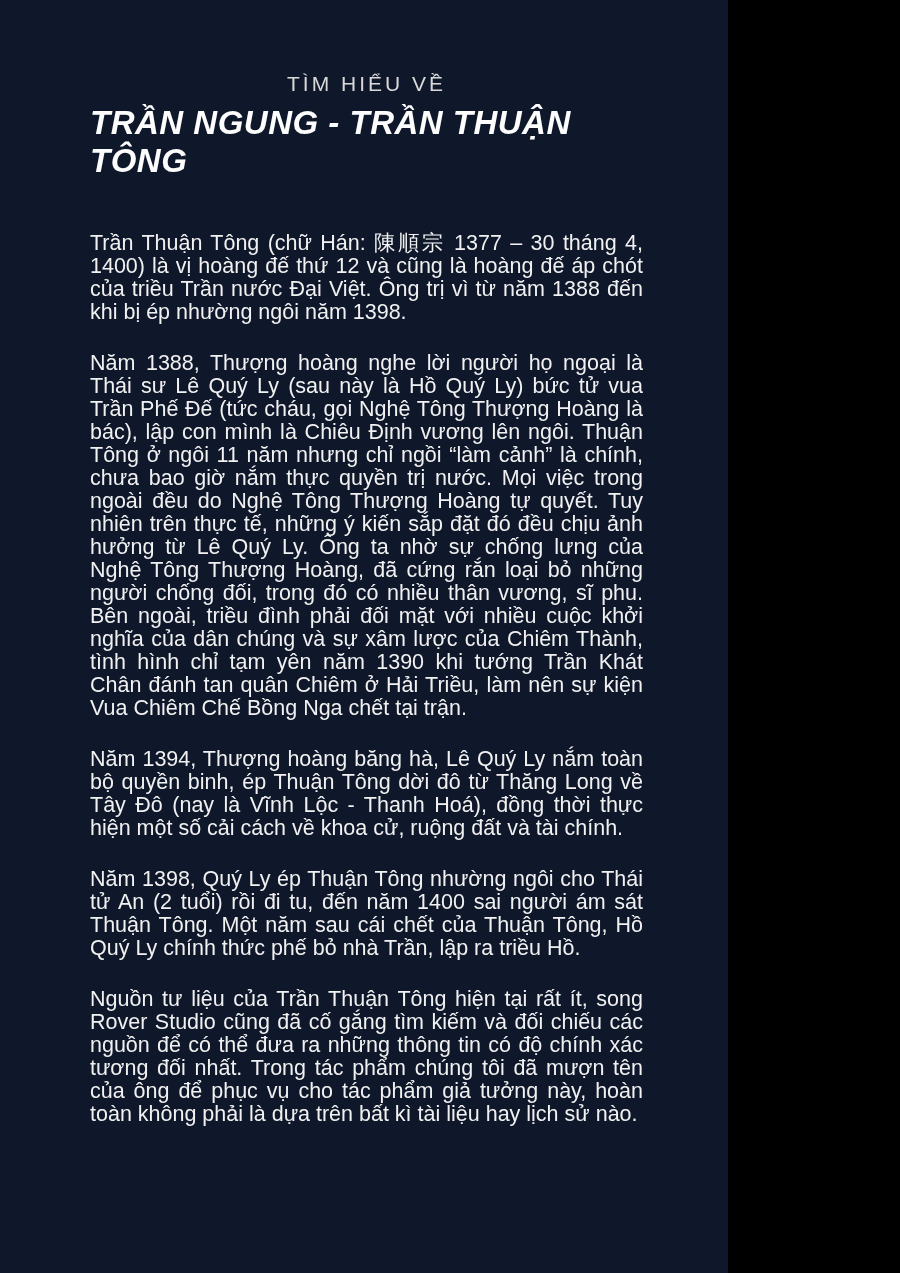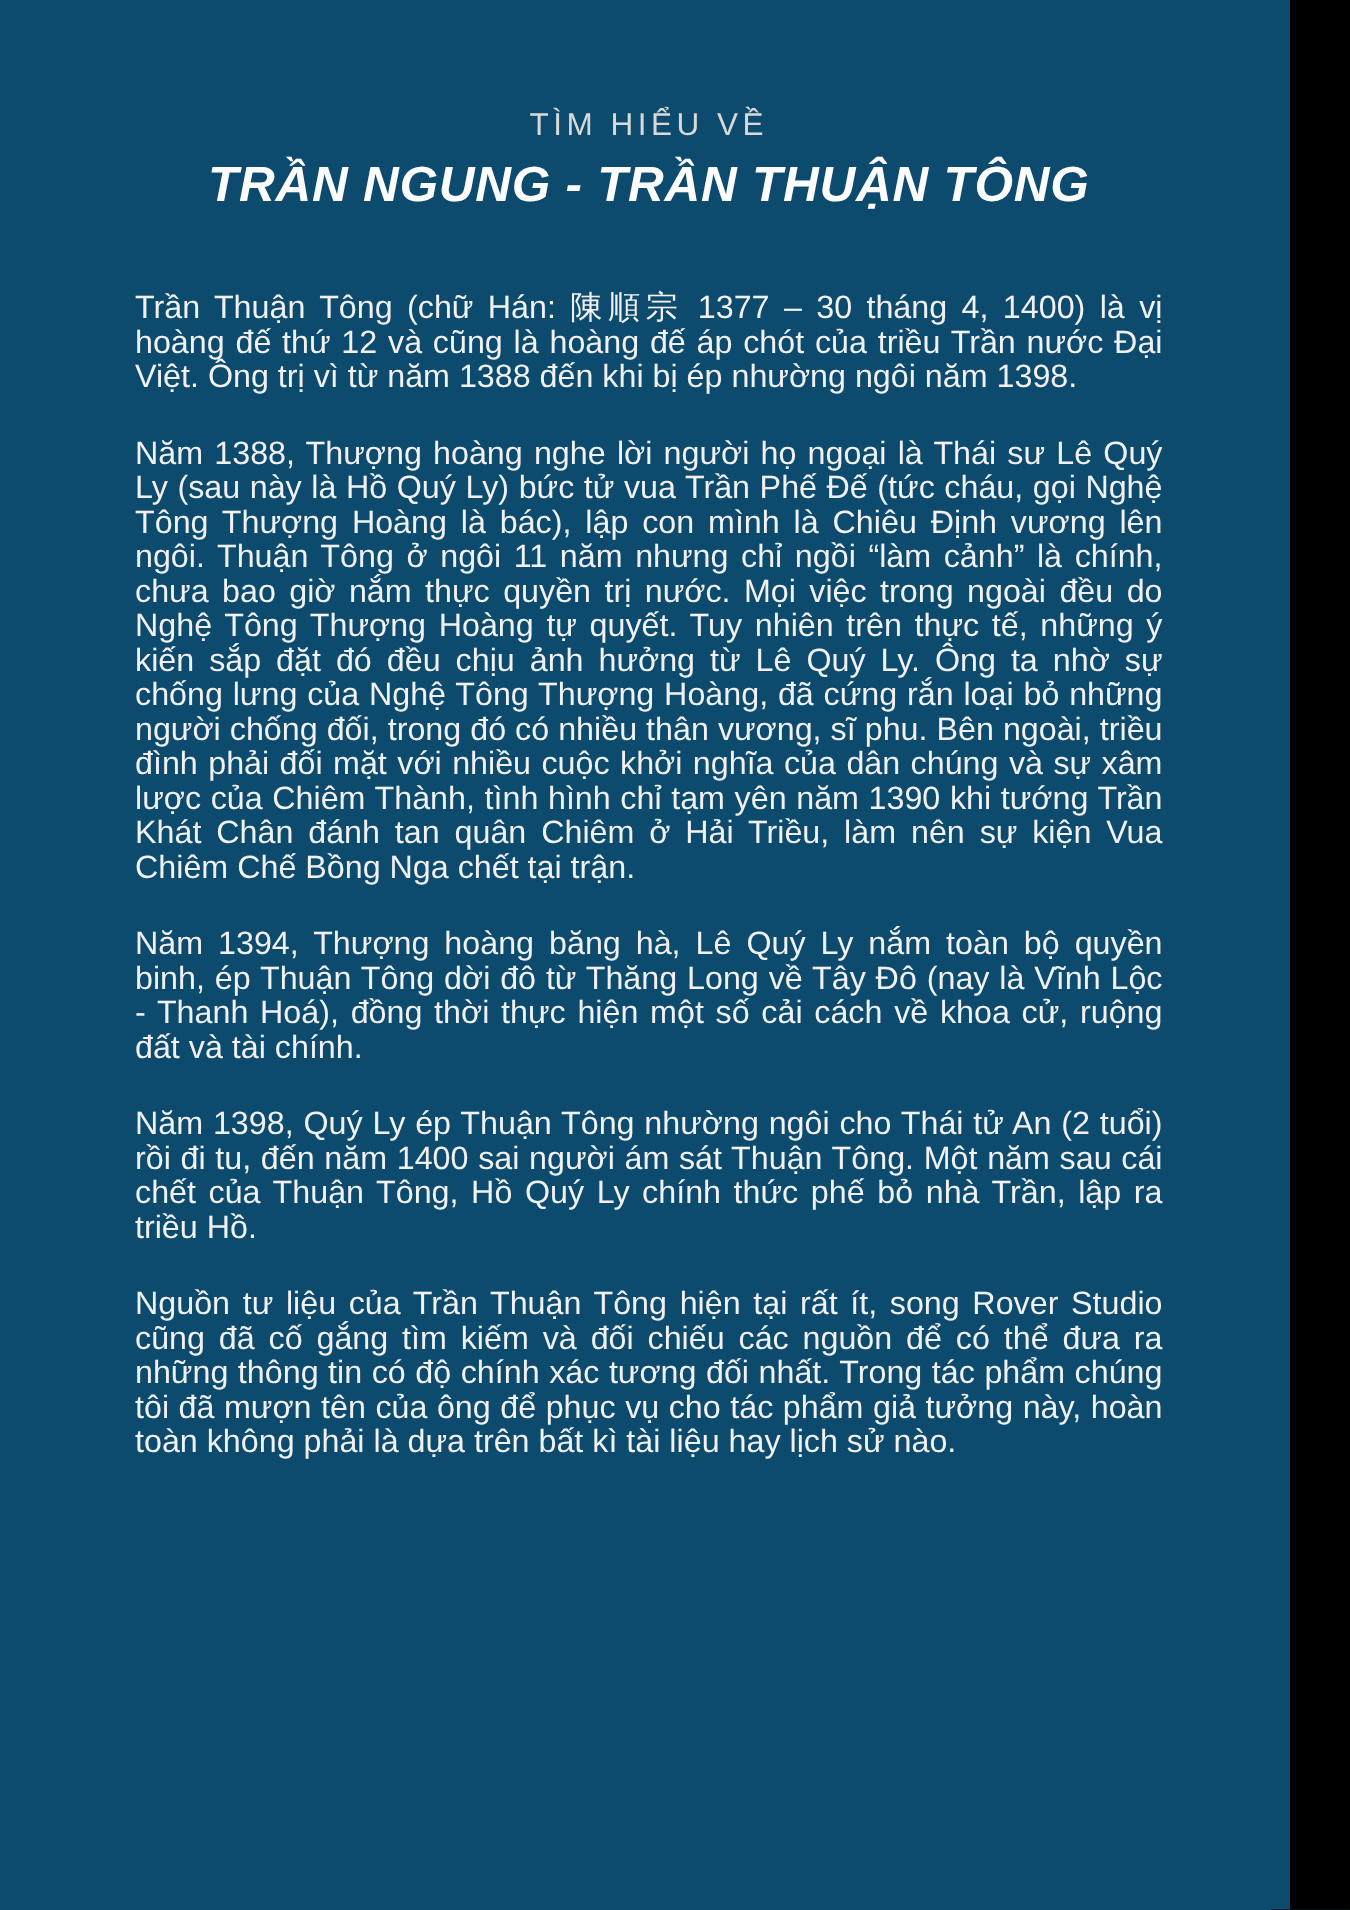--- a/index.html
+++ b/index.html
@@ -8,35 +8,35 @@
     background: #000000;
   }
   body {
     width: 900px;
     height: 1273px;
     overflow: hidden;
     font-family: "Liberation Sans", "DejaVu Sans", sans-serif;
   }
   .page {
     box-sizing: border-box;
-    width: 860px;
+    width: 728px;
     height: 1273px;
-    background: #0c4a6e;
+    background: #0f172a;
     padding: 72px 85px 0 90px;
   }
   .kicker {
     text-align: center;
     color: #d9d9d9;
     font-size: 21px;
     font-weight: 400;
     letter-spacing: 3px;
     margin: 0 0 8px 0;
   }
   .title {
-    text-align: center;
+    text-align: left;
     color: #fdfdfd;
     font-size: 33px;
     font-weight: 700;
     font-style: italic;
     letter-spacing: 0.5px;
     margin: 0 0 52px 0;
   }
   .body-text p {
     color: #f1f1f1;
     font-size: 21.5px;

